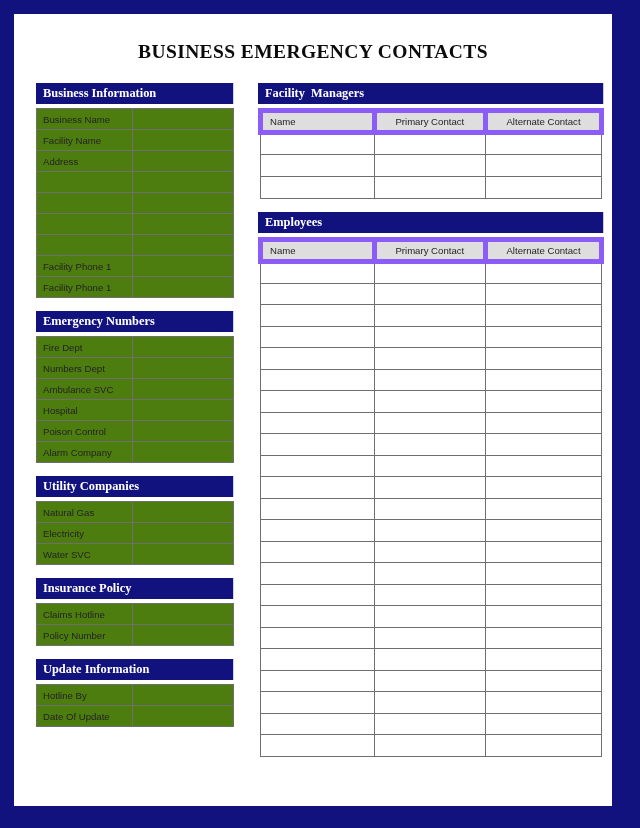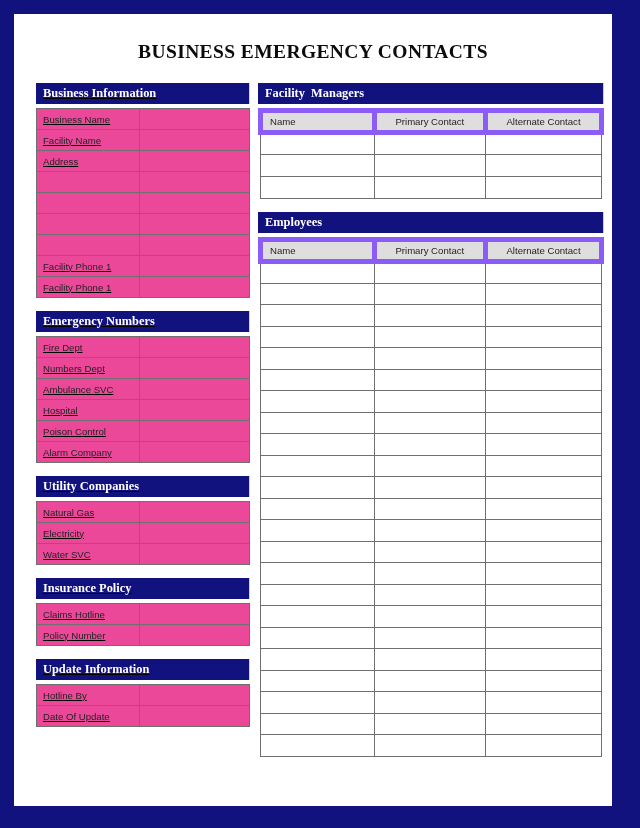--- a/index.html
+++ b/index.html
@@ -38,22 +38,21 @@
     font-size: 19.5px;
     letter-spacing: .4px;
     color: #0b0b0b;
     white-space: pre;
   }
 
   
   #col-left {
     position: absolute;
     left: 22px; top: 69px;
-    width: 214px;
-    text-decoration: underline;
+    width: 198px;
   }
   #col-right {
     position: absolute;
     left: 244px; top: 69px;
     width: 346px;
   }
 
   
   .sec-head {
     background: #12127f;
@@ -80,21 +79,21 @@
     margin-top: 4px;
     table-layout: fixed;
   }
   table.grid td, table.grid th {
     border: 1px solid #6f6f6f;
     height: 21px;
     padding: 0 0 0 6px;
     font-size: 9.6px;
     font-weight: normal;
     color: #232323;
-    background: #ec4899;
+    background: #4d7c0f;
     text-align: left;
     vertical-align: middle;
     overflow: hidden;
     white-space: nowrap;
   }
   td.lbl {
     background: #dedede;
     width: 48.5%;
   }
   td.val { background: #ffffff; }

